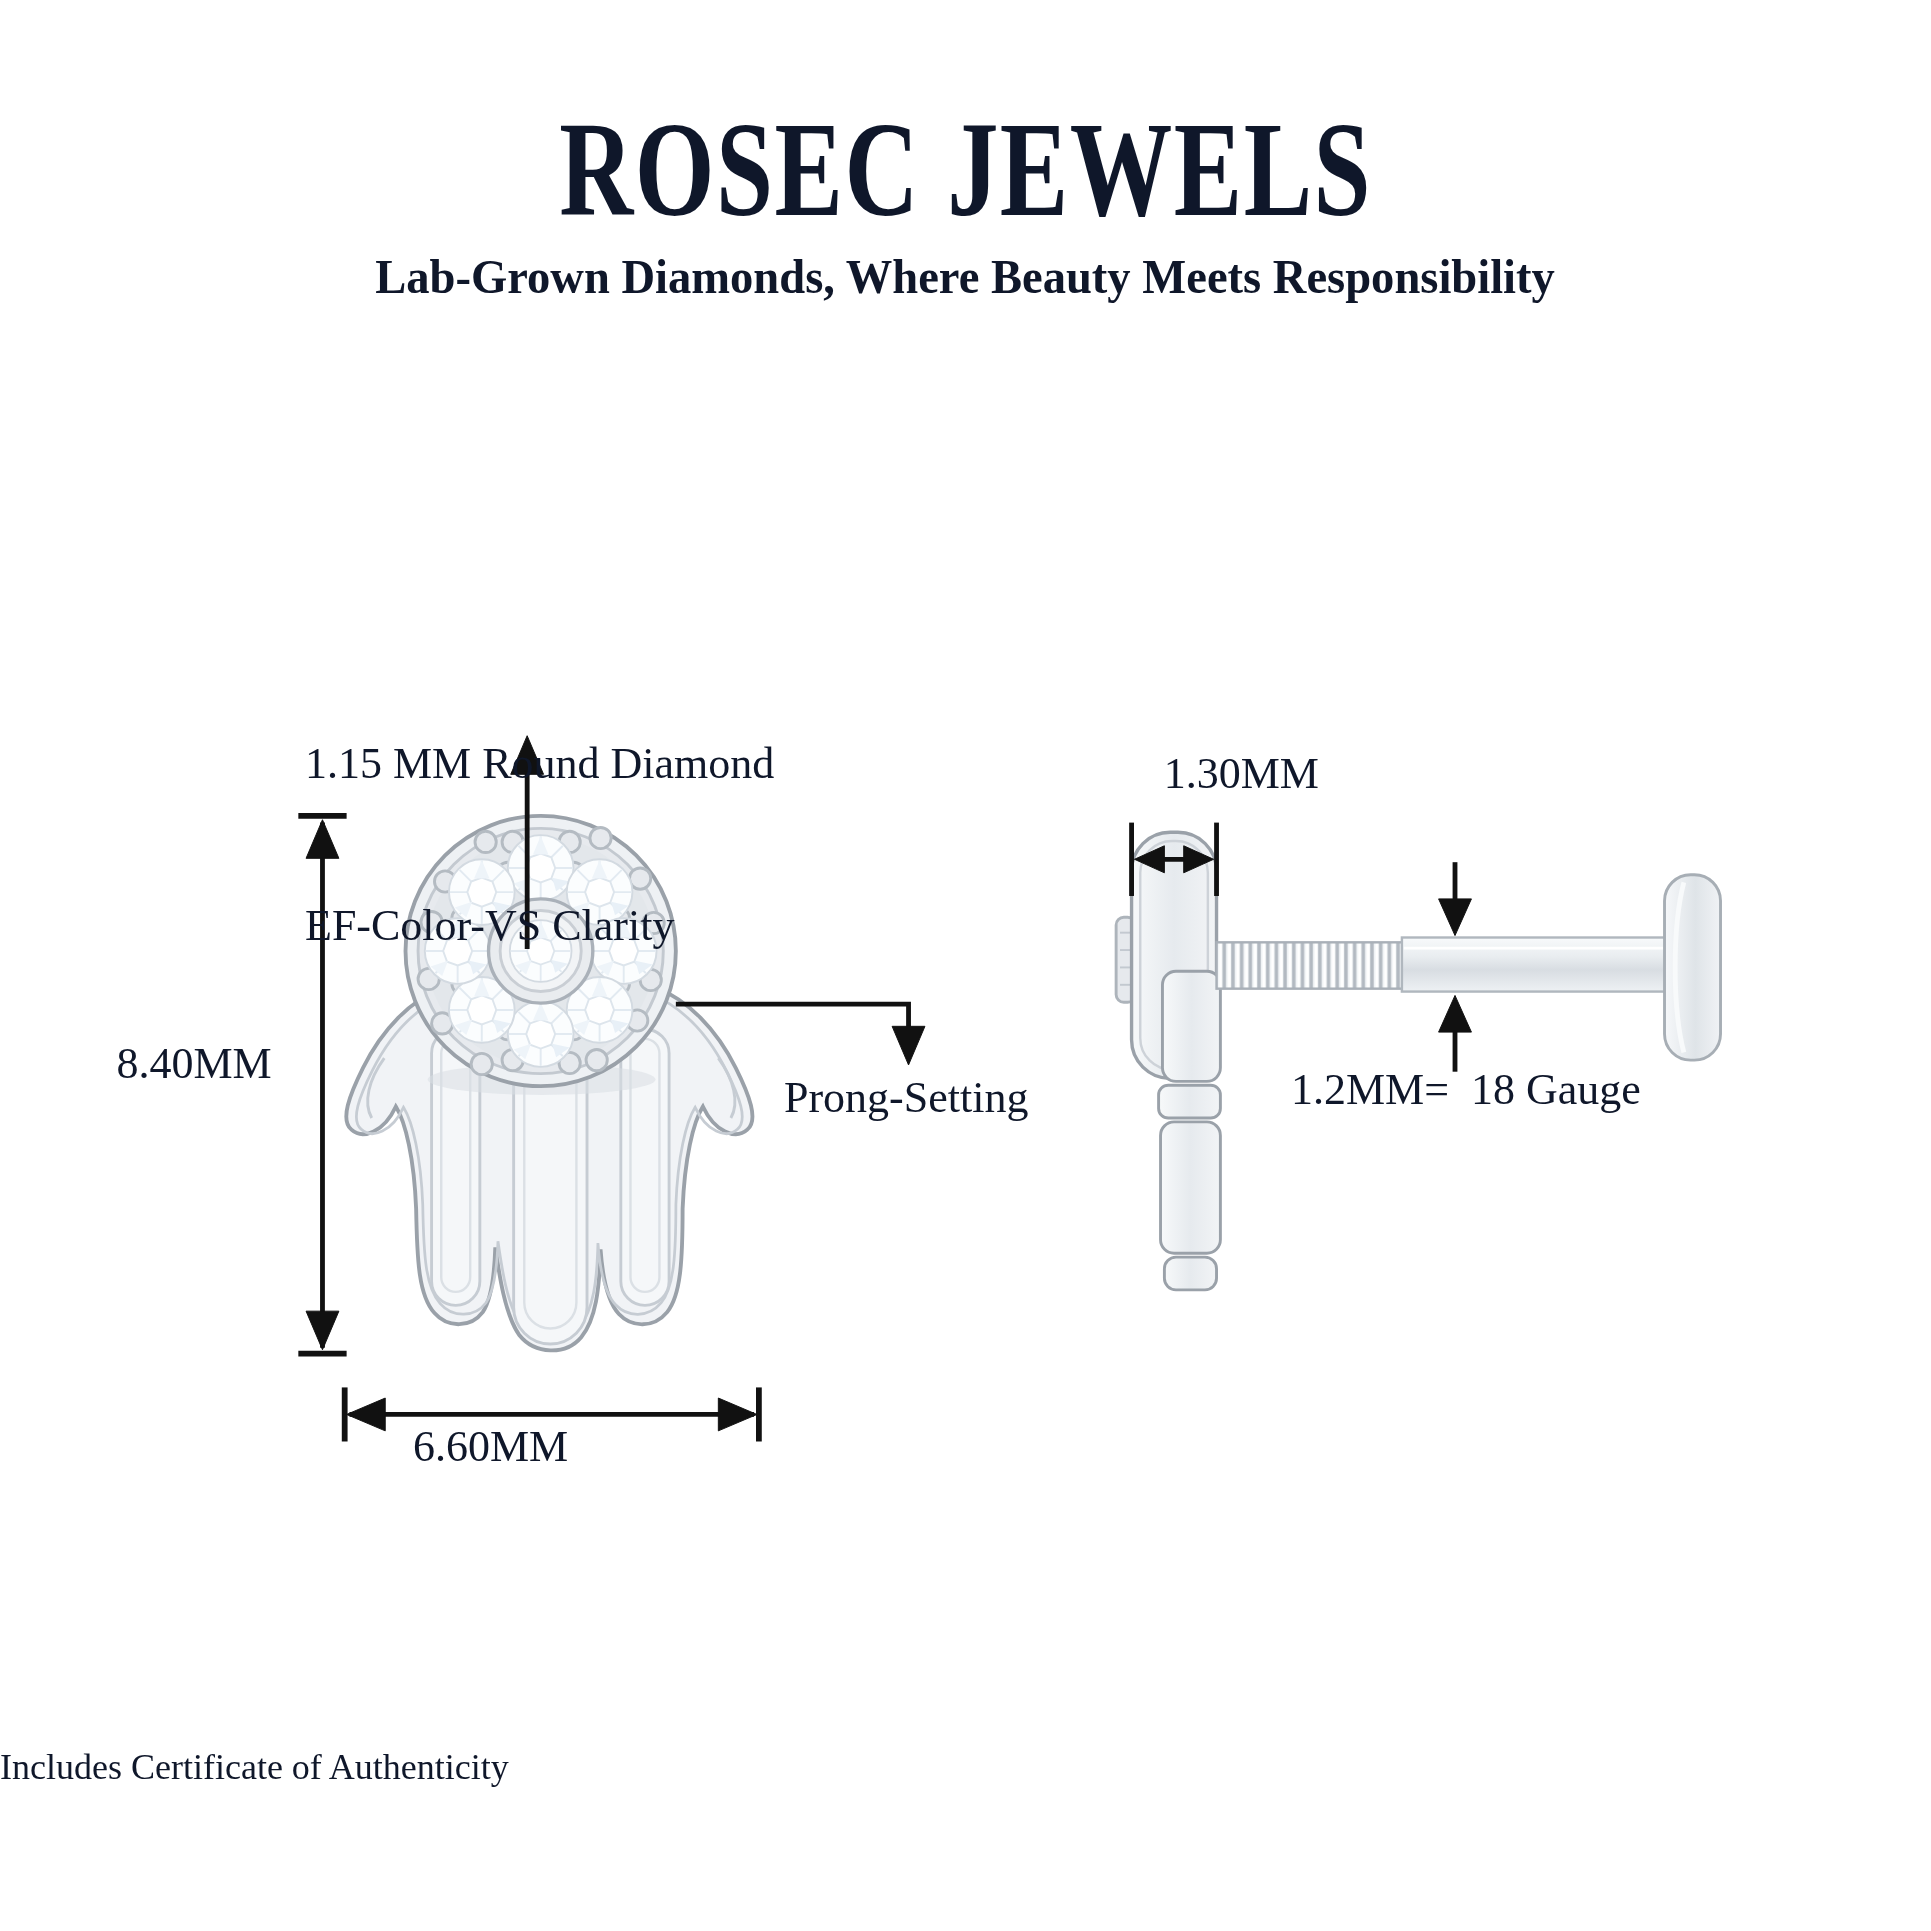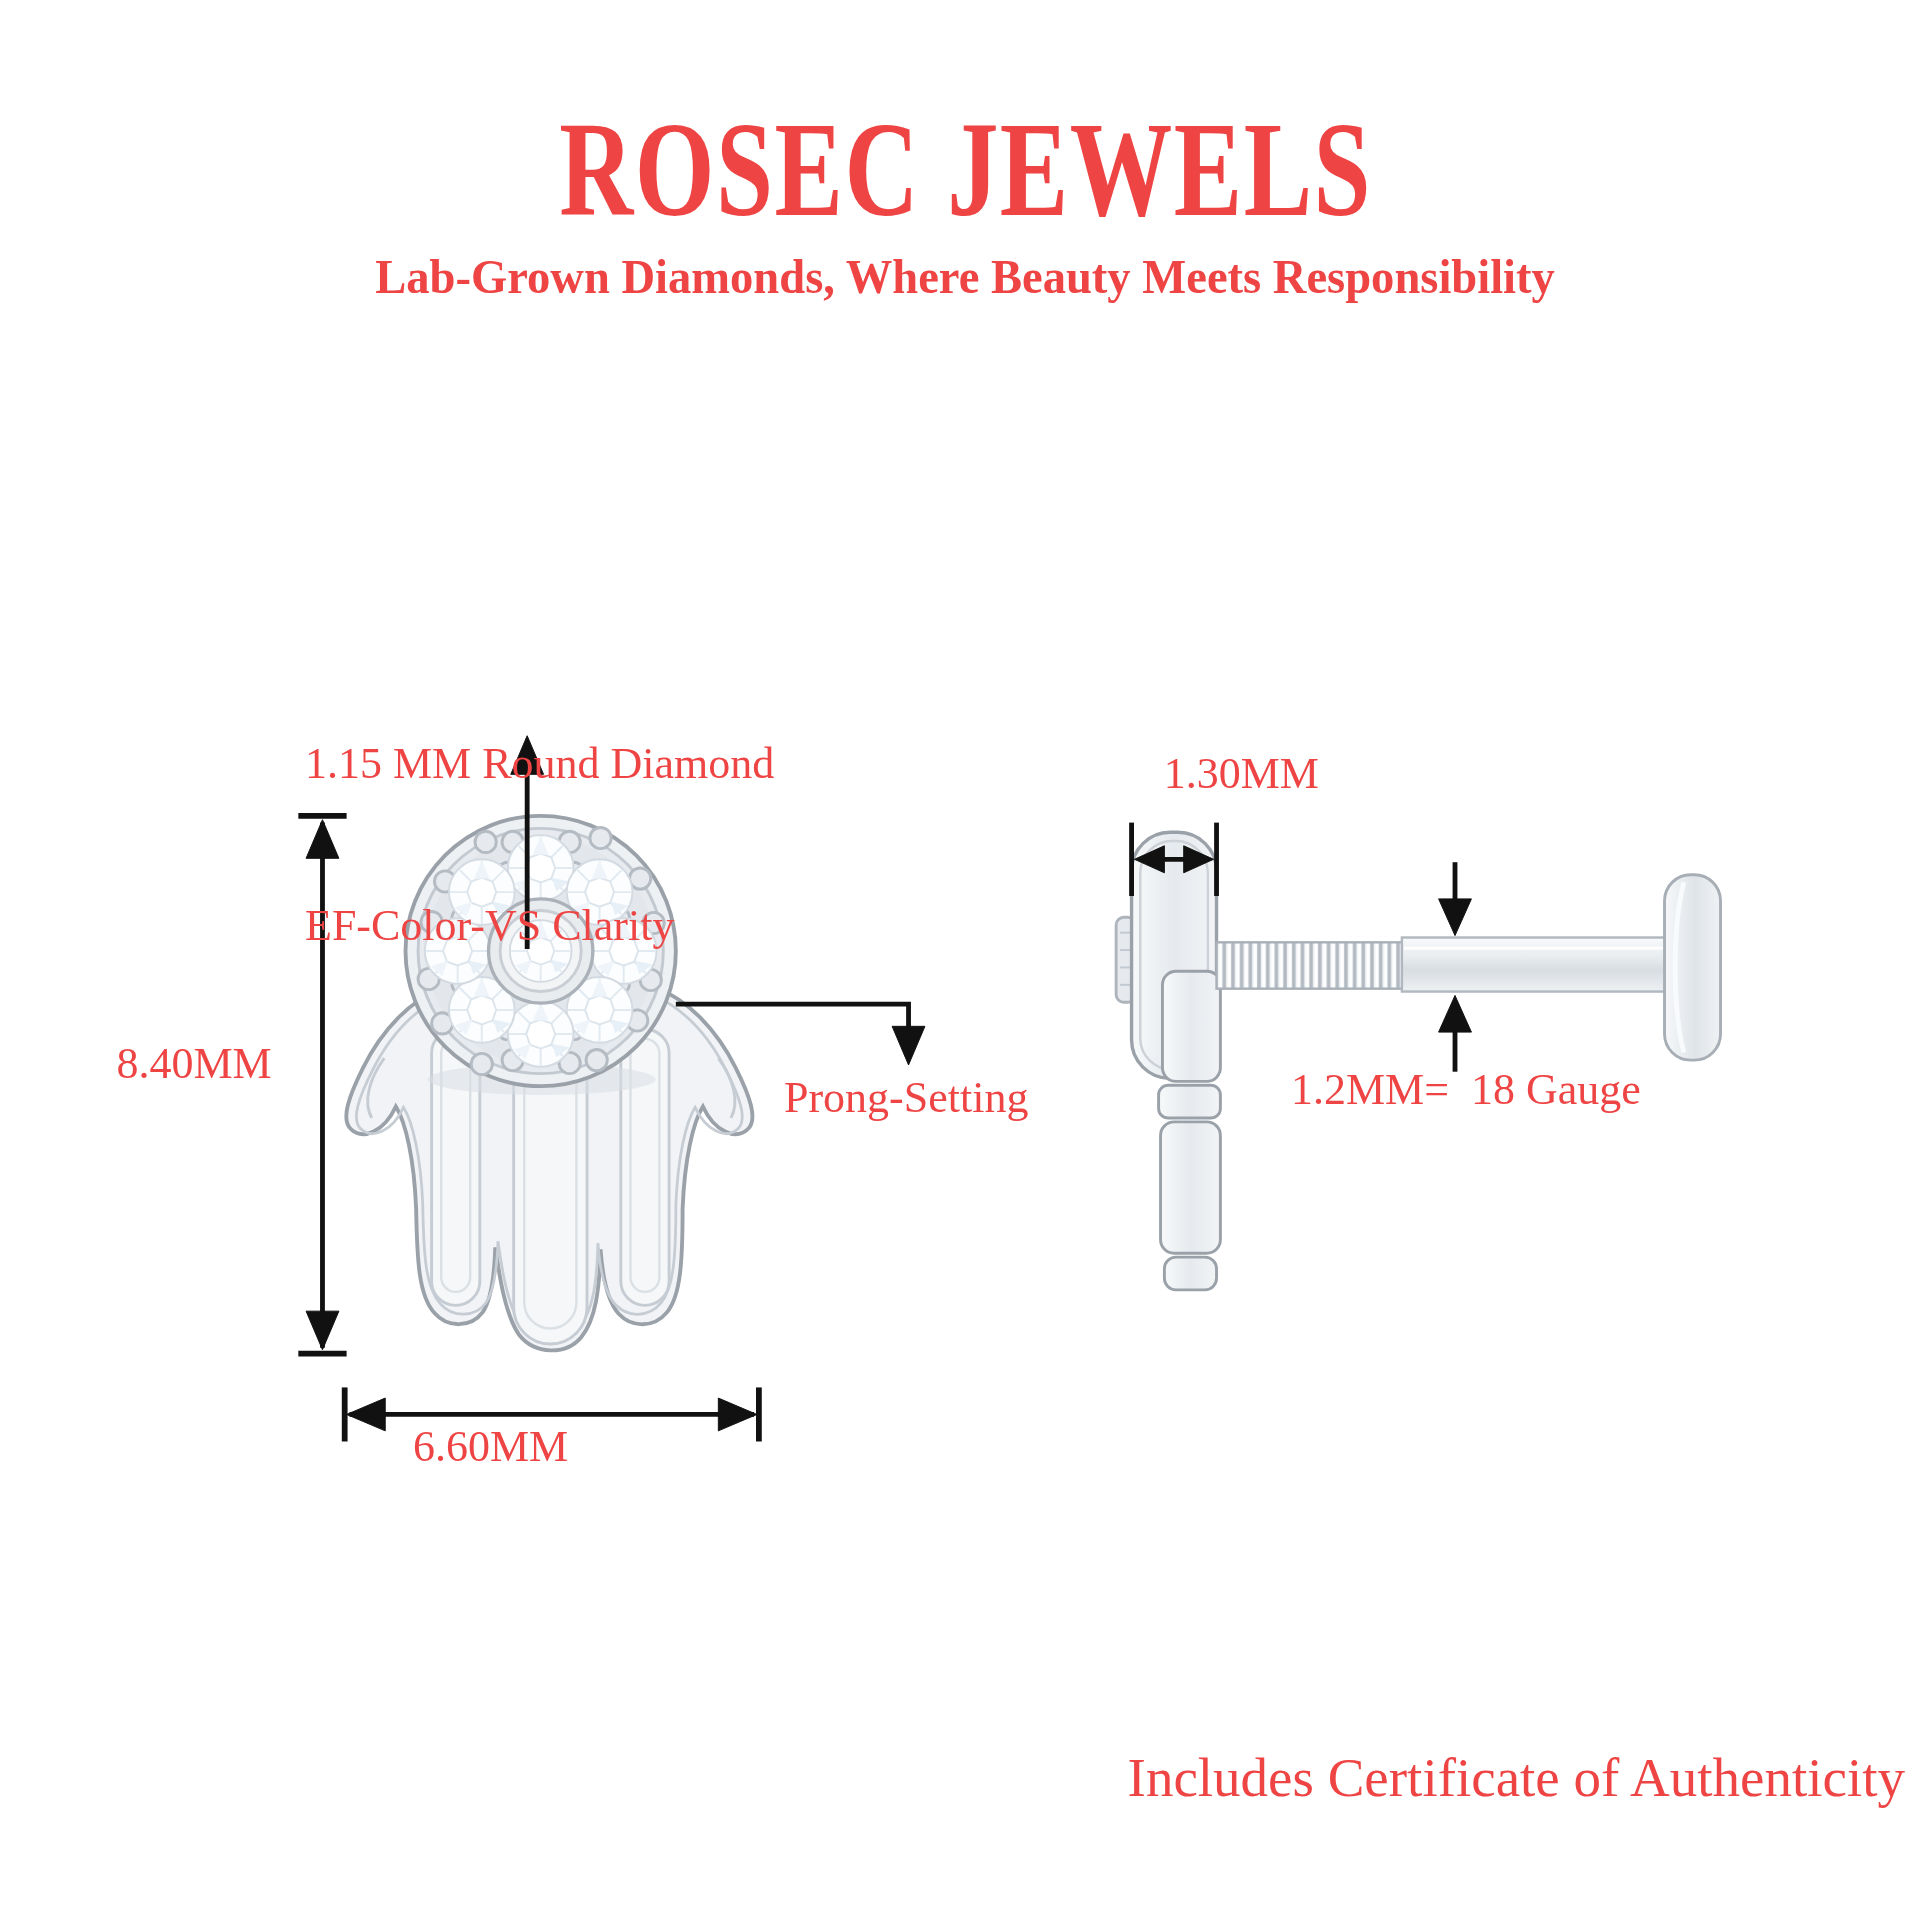--- a/index.html
+++ b/index.html
@@ -1,38 +1,38 @@
 <!DOCTYPE html>
 <html><head>
 <meta charset="utf-8">
 <style>
   html,body{margin:0;padding:0;background:#ffffff;}
   #canvas{
     position:relative;width:1931px;height:1931px;background:#ffffff;
-    font-family:"Liberation Serif","DejaVu Serif",serif;color:#ef4444;overflow:hidden;
+    font-family:"Liberation Serif","DejaVu Serif",serif;color:#0f172a;overflow:hidden;
   }
   .abs{position:absolute;}
   #title{
     left:0;top:92px;width:1931px;text-align:center;font-size:135px;font-weight:bold;
     letter-spacing:1.9px;white-space:nowrap;
   }
   #title .squeeze{display:inline-block;transform:scaleX(0.76);transform-origin:50% 50%;}
   #subtitle{
     left:0;top:249px;width:1931px;text-align:center;font-size:48px;font-weight:bold;
     white-space:nowrap;
   }
   #subtitle .squeeze{display:inline-block;transform:scaleX(0.97);transform-origin:50% 50%;}
   .label{font-size:44px;line-height:54px;white-space:pre;}
   #stone-label{left:305px;top:629px;text-align:left;}
   #height-dim-label{left:54px;top:1037px;width:280px;text-align:center;}
   #width-dim-label{left:413px;top:1420px;width:290px;text-align:left;}
   #setting-label{left:784px;top:1071px;}
   #head-dim-label{left:1029px;top:747px;width:290px;text-align:right;}
   #gauge-label{left:1291px;top:1063px;}
-  #footer-note{left:0;top:1746px;width:1905px;text-align:right;font-size:55px;}
+  #footer-note{left:0;top:1746px;width:1905px;text-align:left;font-size:36px;}
   svg{display:block;}
 </style>
 </head>
 <body>
 
 <div id="canvas">
 
   <svg class="abs" style="left:0;top:0" width="1931" height="1931" viewBox="0 0 2000 2000">
     <defs>
 

